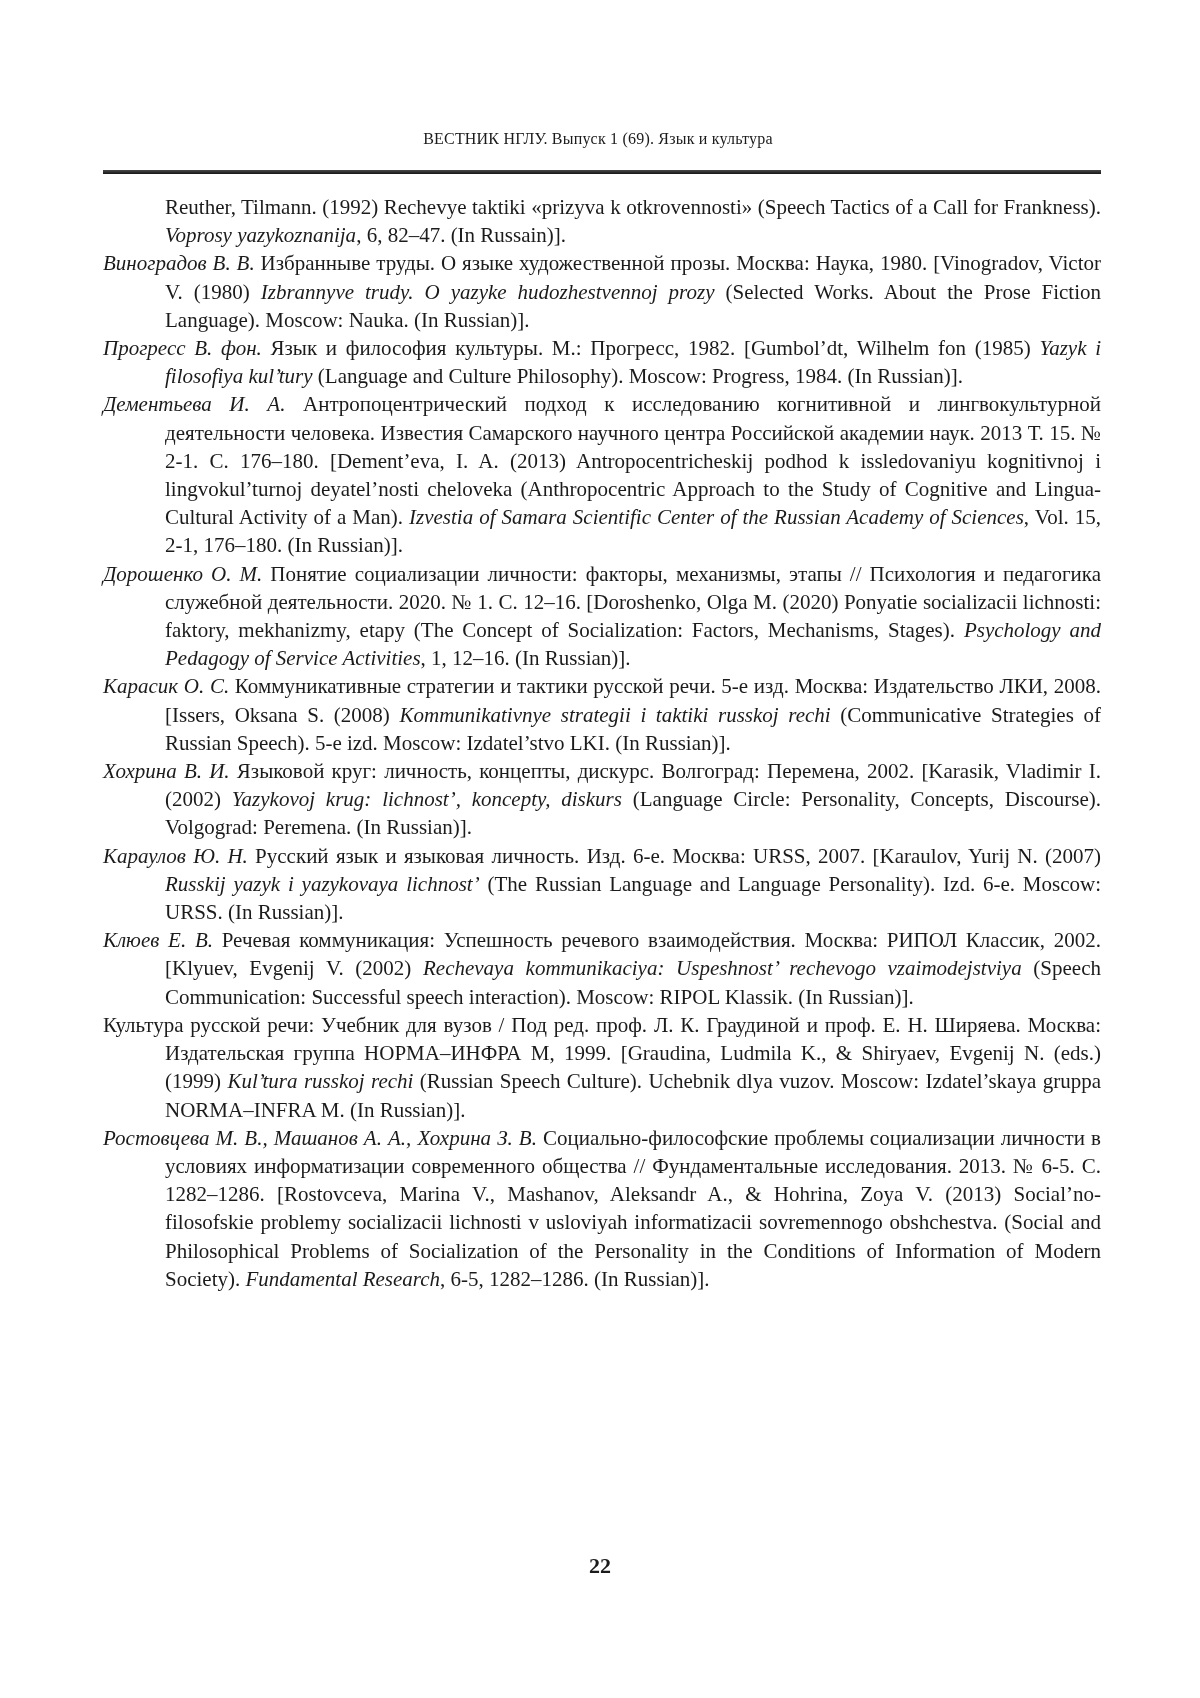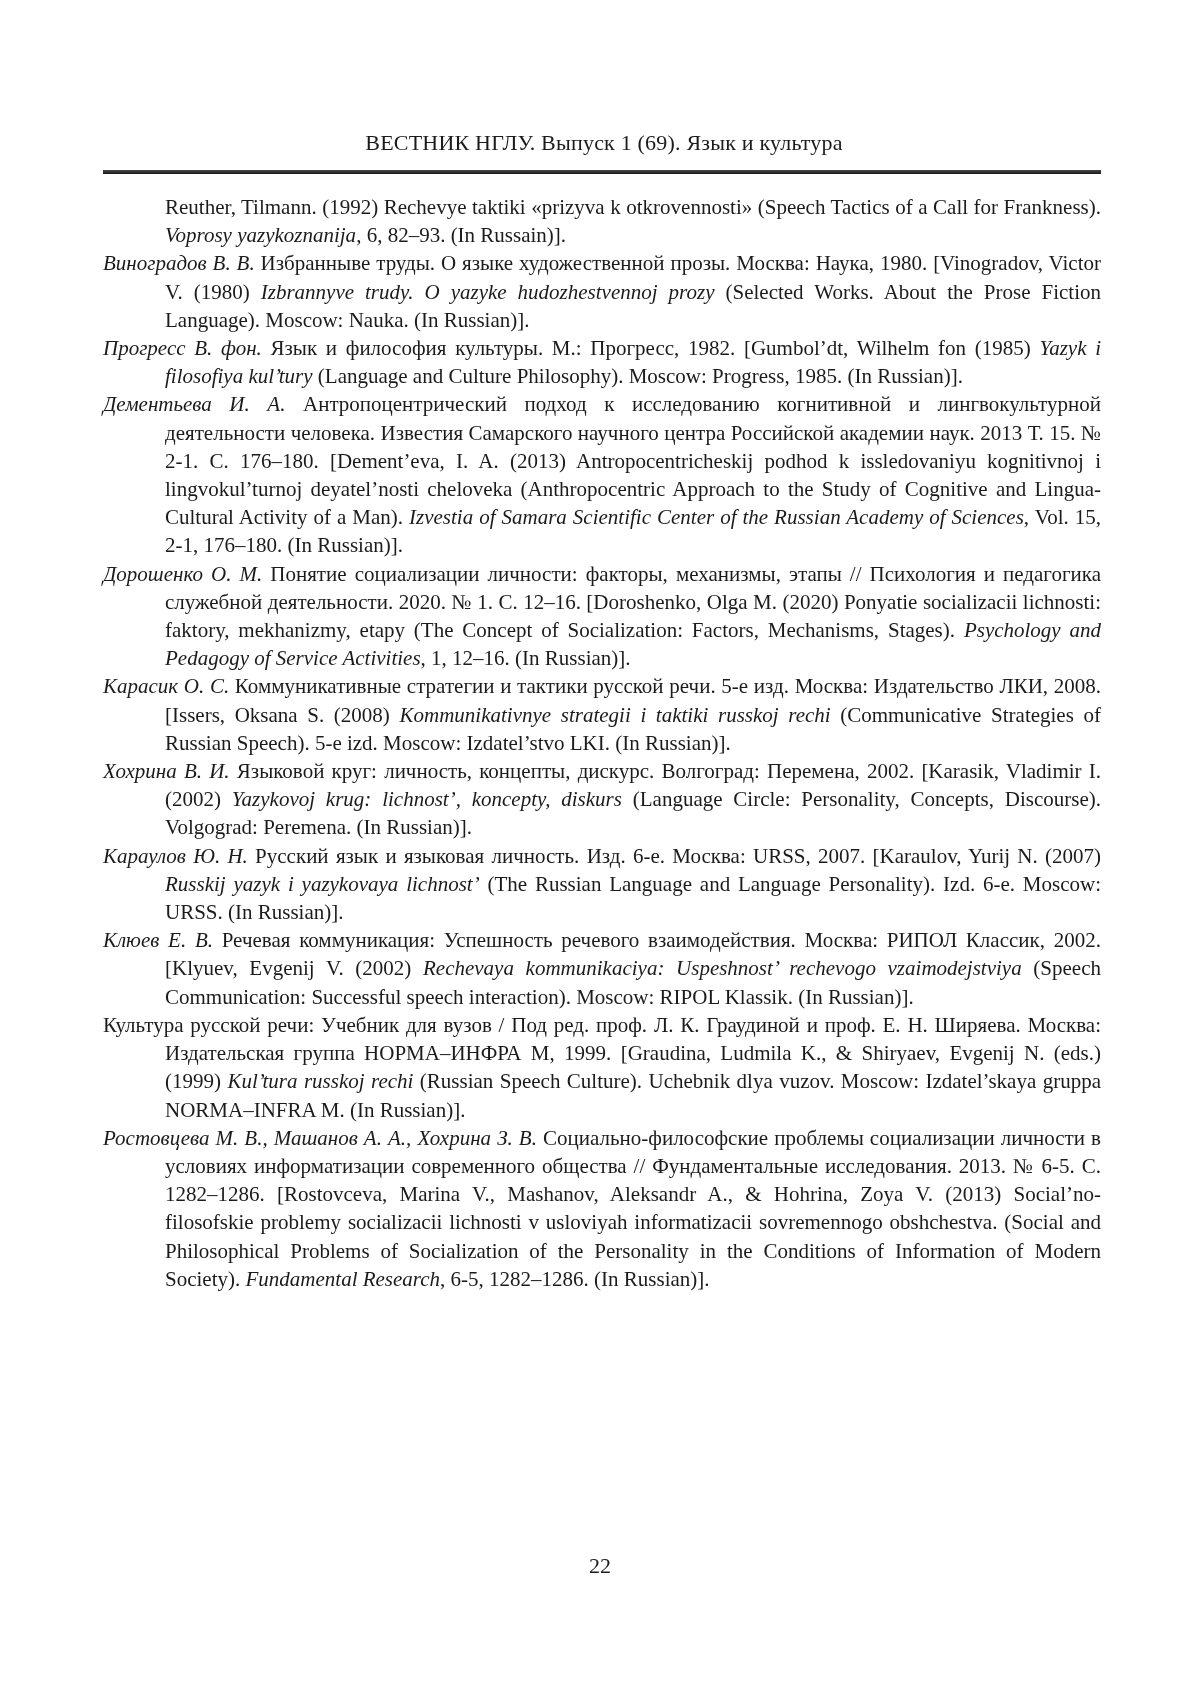--- a/index.html
+++ b/index.html
@@ -12,24 +12,24 @@
     width: 1200px;
     height: 1698px;
     background: #ffffff;
     color: #1b1b1b;
     font-family: "Liberation Serif", "DejaVu Serif", serif;
     overflow: hidden;
   }
   .journal-header {
     position: absolute;
     top: 130px;
-    left: 105px;
+    left: 99px;
     width: 998px;
     text-align: center;
-    font-size: 22px;
+    font-size: 16px;
     letter-spacing: 0.2px;
     color: #1b1b1b;
   }
   .header-rule {
     position: absolute;
     top: 170px;
     left: 103px;
     width: 998px;
     height: 4px;
     background: linear-gradient(#4a4a4a, #161616);
@@ -55,35 +55,36 @@
     font-style: italic;
   }
   .page-number {
     position: absolute;
     top: 1553px;
     left: 0;
     width: 1200px;
     text-align: center;
     font-size: 22px;
     color: #1b1b1b;
+    font-weight: bold;
   }
 </style>
 </head>
 <body>
 
 <div class="page">
 
   <div class="journal-header">ВЕСТНИК НГЛУ. Выпуск 1 (69). Язык и культура</div>
 
   <div class="header-rule"></div>
 
   <div class="references">
-      <p class="ref continuation"><span>Reuther, Tilmann. (1992) Rechevye taktiki «prizyva k otkrovennosti» (Speech Tactics of a Call for Frankness). </span><span class="it">Voprosy yazykoznanija</span><span>, 6, 82–93. (In Russain)].</span></p>
+      <p class="ref continuation"><span>Reuther, Tilmann. (1992) Rechevye taktiki «prizyva k otkrovennosti» (Speech Tactics of a Call for Frankness). </span><span class="it">Voprosy yazykoznanija</span><span>, 6, 82–47. (In Russain)].</span></p>
       <p class="ref"><span class="it">Виноградов В. В.</span><span> Избранныве труды. О языке художественной прозы. Москва: Наука, 1980. [Vinogradov, Victor V. (1980) </span><span class="it">Izbrannyve trudy. O yazyke hudozhestvennoj prozy</span><span> (Selected Works. About the Prose Fiction Language). Moscow: Nauka. (In Russian)].</span></p>
-      <p class="ref"><span class="it">Прогресс В. фон.</span><span> Язык и философия культуры. М.: Прогресс, 1982. [Gumbol’dt, Wilhelm fon (1985) </span><span class="it">Yazyk i filosofiya kul’tury</span><span> (Language and Culture Philosophy). Moscow: Progress, 1985. (In Russian)].</span></p>
+      <p class="ref"><span class="it">Прогресс В. фон.</span><span> Язык и философия культуры. М.: Прогресс, 1982. [Gumbol’dt, Wilhelm fon (1985) </span><span class="it">Yazyk i filosofiya kul’tury</span><span> (Language and Culture Philosophy). Moscow: Progress, 1984. (In Russian)].</span></p>
       <p class="ref"><span class="it">Дементьева И. А.</span><span> Антропоцентрический подход к исследованию когнитивной и лингвокультурной деятельности человека. Известия Самарского научного центра Российской академии наук. 2013 Т. 15. № 2-1. С. 176–180. [Dement’eva, I. A. (2013) Antropocentricheskij podhod k issledovaniyu kognitivnoj i lingvokul’turnoj deyatel’nosti cheloveka (Anthropocentric Approach to the Study of Cognitive and Lingua-Cultural Activity of a Man). </span><span class="it">Izvestia of Samara Scientific Center of the Russian Academy of Sciences</span><span>, Vol. 15, 2-1, 176–180. (In Russian)].</span></p>
       <p class="ref"><span class="it">Дорошенко О. М.</span><span> Понятие социализации личности: факторы, механизмы, этапы // Психология и педагогика служебной деятельности. 2020. № 1. С. 12–16. [Doroshenko, Olga M. (2020) Ponyatie socializacii lichnosti: faktory, mekhanizmy, etapy (The Concept of Socialization: Factors, Mechanisms, Stages). </span><span class="it">Psychology and Pedagogy of Service Activities</span><span>, 1, 12–16. (In Russian)].</span></p>
       <p class="ref"><span class="it">Карасик О. С.</span><span> Коммуникативные стратегии и тактики русской речи. 5-е изд. Москва: Издательство ЛКИ, 2008. [Issers, Oksana S. (2008) </span><span class="it">Kommunikativnye strategii i taktiki russkoj rechi</span><span> (Communicative Strategies of Russian Speech). 5-e izd. Moscow: Izdatel’stvo LKI. (In Russian)].</span></p>
       <p class="ref"><span class="it">Хохрина В. И.</span><span> Языковой круг: личность, концепты, дискурс. Волгоград: Перемена, 2002. [Karasik, Vladimir I. (2002) </span><span class="it">Yazykovoj krug: lichnost’, koncepty, diskurs</span><span> (Language Circle: Personality, Concepts, Discourse). Volgograd: Peremena. (In Russian)].</span></p>
       <p class="ref"><span class="it">Караулов Ю. Н.</span><span> Русский язык и языковая личность. Изд. 6-е. Москва: URSS, 2007. [Karaulov, Yurij N. (2007) </span><span class="it">Russkij yazyk i yazykovaya lichnost’</span><span> (The Russian Language and Language Personality). Izd. 6-e. Moscow: URSS. (In Russian)].</span></p>
       <p class="ref"><span class="it">Клюев Е. В.</span><span> Речевая коммуникация: Успешность речевого взаимодействия. Москва: РИПОЛ Классик, 2002. [Klyuev, Evgenij V. (2002) </span><span class="it">Rechevaya kommunikaciya: Uspeshnost’ rechevogo vzaimodejstviya</span><span> (Speech Communication: Successful speech interaction). Moscow: RIPOL Klassik. (In Russian)].</span></p>
       <p class="ref"><span>Культура русской речи: Учебник для вузов / Под ред. проф. Л. К. Граудиной и проф. Е. Н. Ширяева. Москва: Издательская группа НОРМА–ИНФРА М, 1999. [Graudina, Ludmila K., &amp; Shiryaev, Evgenij N. (eds.) (1999) </span><span class="it">Kul’tura russkoj rechi</span><span> (Russian Speech Culture). Uchebnik dlya vuzov. Moscow: Izdatel’skaya gruppa NORMA–INFRA M. (In Russian)].</span></p>
       <p class="ref"><span class="it">Ростовцева М. В., Машанов А. А., Хохрина З. В.</span><span> Социально-философские проблемы социализации личности в условиях информатизации современного общества // Фундаментальные исследования. 2013. № 6-5. С. 1282–1286. [Rostovceva, Marina V., Mashanov, Aleksandr A., &amp; Hohrina, Zoya V. (2013) Social’no-filosofskie problemy socializacii lichnosti v usloviyah informatizacii sovremennogo obshchestva. (Social and Philosophical Problems of Socialization of the Personality in the Conditions of Information of Modern Society). </span><span class="it">Fundamental Research</span><span>, 6-5, 1282–1286. (In Russian)].</span></p>
     </div>
 

